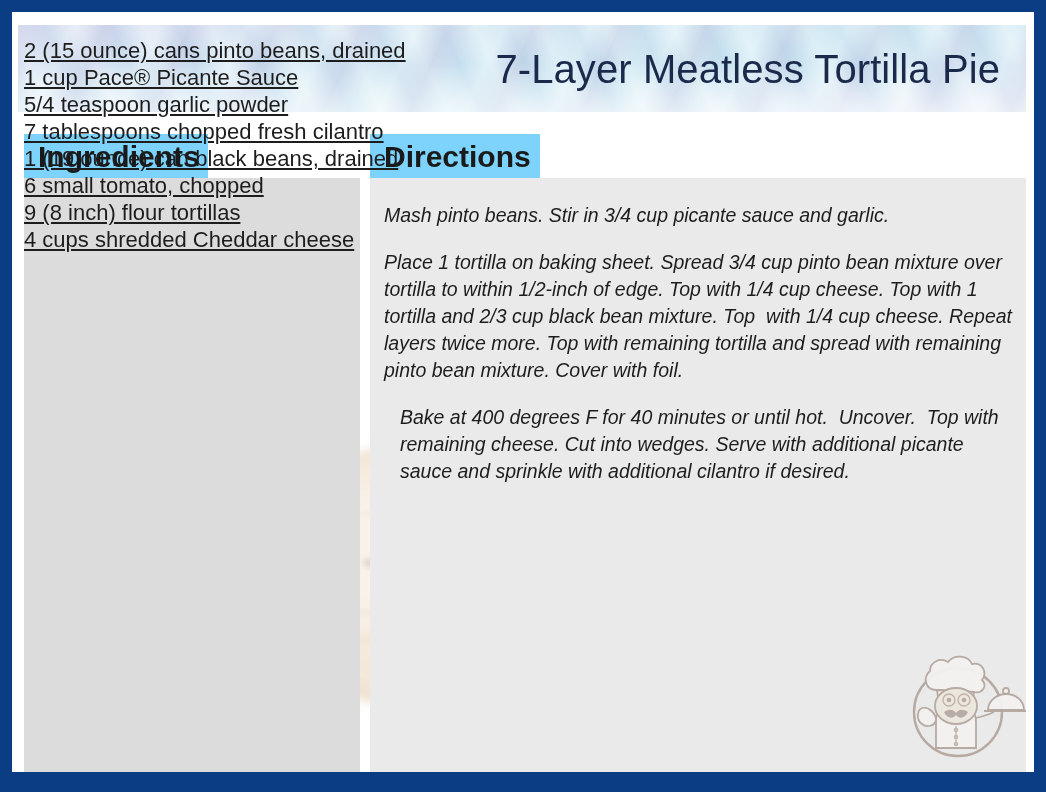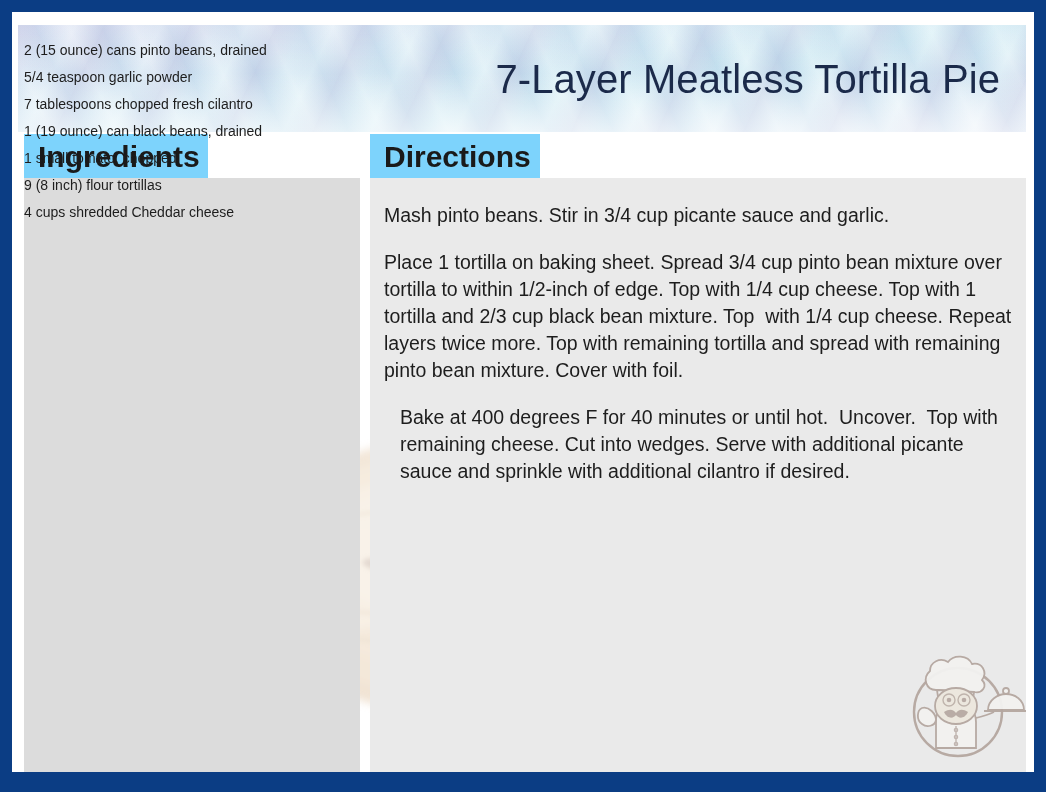--- a/index.html
+++ b/index.html
@@ -32,21 +32,21 @@
     background: #ffffff;
     overflow: hidden;
   }
 
   
   #title-banner {
     position: absolute;
     left: 6px;
     top: 13px;
     width: 1008px;
-    height: 107px;
+    height: 87px;
     background:
       repeating-linear-gradient(115deg,
         rgba(178,176,214,0.30) 0px,
         rgba(178,176,214,0.04) 26px,
         rgba(255,255,255,0.22) 52px,
         rgba(178,176,214,0.26) 78px),
       repeating-linear-gradient(65deg,
         rgba(168,196,226,0.26) 0px,
         rgba(255,255,255,0.30) 30px,
         rgba(168,190,222,0.22) 60px),
@@ -130,24 +130,25 @@
     top: 166px;
     width: 336px;
     height: 609px;
     background: #dcdcdc;
   }
   #ingredients-list {
     position: absolute;
     left: 12px;
     right: 6px;
     top: 25px;
-    font-size: 14px;
+    font-size: 22px;
     line-height: 27px;
     color: #1d1d1d;
     z-index: 4;
+    text-decoration: underline;
   }
   #ingredients-list div { white-space: pre-wrap; }
 
   
   #directions-tab {
     left: 358px;
     top: 122px;
     width: 170px;
     height: 44px;
   }
@@ -224,33 +225,34 @@
         <path d="M96 96 Q210 72 330 100"></path>
       </g>
     </svg>
 
     <div class="tab" id="ingredients-tab">
       <div class="tab-label">Ingredients</div>
     </div>
     <div class="panel" id="ingredients-panel"></div>
     <div id="ingredients-list">
       <div>2 (15 ounce) cans pinto beans, drained</div>
+      <div>1 cup Pace® Picante Sauce</div>
       <div>5/4 teaspoon garlic powder</div>
       <div>7 tablespoons chopped fresh cilantro</div>
       <div>1 (19 ounce) can black beans, drained</div>
-      <div>1 small tomato, chopped</div>
+      <div>6 small tomato, chopped</div>
       <div>9 (8 inch) flour tortillas</div>
       <div>4 cups shredded Cheddar cheese</div>
     </div>
 
     <div class="tab" id="directions-tab">
       <div class="tab-label">Directions</div>
     </div>
     <div class="panel" id="directions-panel"></div>
-    <div class="panel-body" id="directions-body" style="left:372px; top:176px; width:636px;">
+    <div class="panel-body" id="directions-body" style="left:372px; top:176px; width:636px;font-style:italic;">
       <p>Mash pinto beans. Stir in 3/4 cup picante sauce and garlic.</p>
       <p>Place 1 tortilla on baking sheet. Spread 3/4 cup pinto bean mixture over tortilla to within 1/2-inch of edge. Top with 1/4 cup cheese. Top with 1 tortilla and 2/3 cup black bean mixture. Top  with 1/4 cup cheese. Repeat layers twice more. Top with remaining tortilla and spread with remaining pinto bean mixture. Cover with foil.</p>
       <p>Bake at 400 degrees F for 40 minutes or until hot.  Uncover.  Top with remaining cheese. Cut into wedges. Serve with additional picante sauce and sprinkle with additional cilantro if desired.</p>
     </div>
 
     <svg id="chef-logo" viewBox="0 0 130 120" xmlns="http://www.w3.org/2000/svg">
       <g fill="none" stroke="#6b4a3a" stroke-width="2.4" opacity="0.95">
         <circle cx="62" cy="64" r="44"></circle>
       </g>
       <g stroke="#6b4a3a" stroke-width="1.8" fill="#fdfcf8" opacity="0.95">

